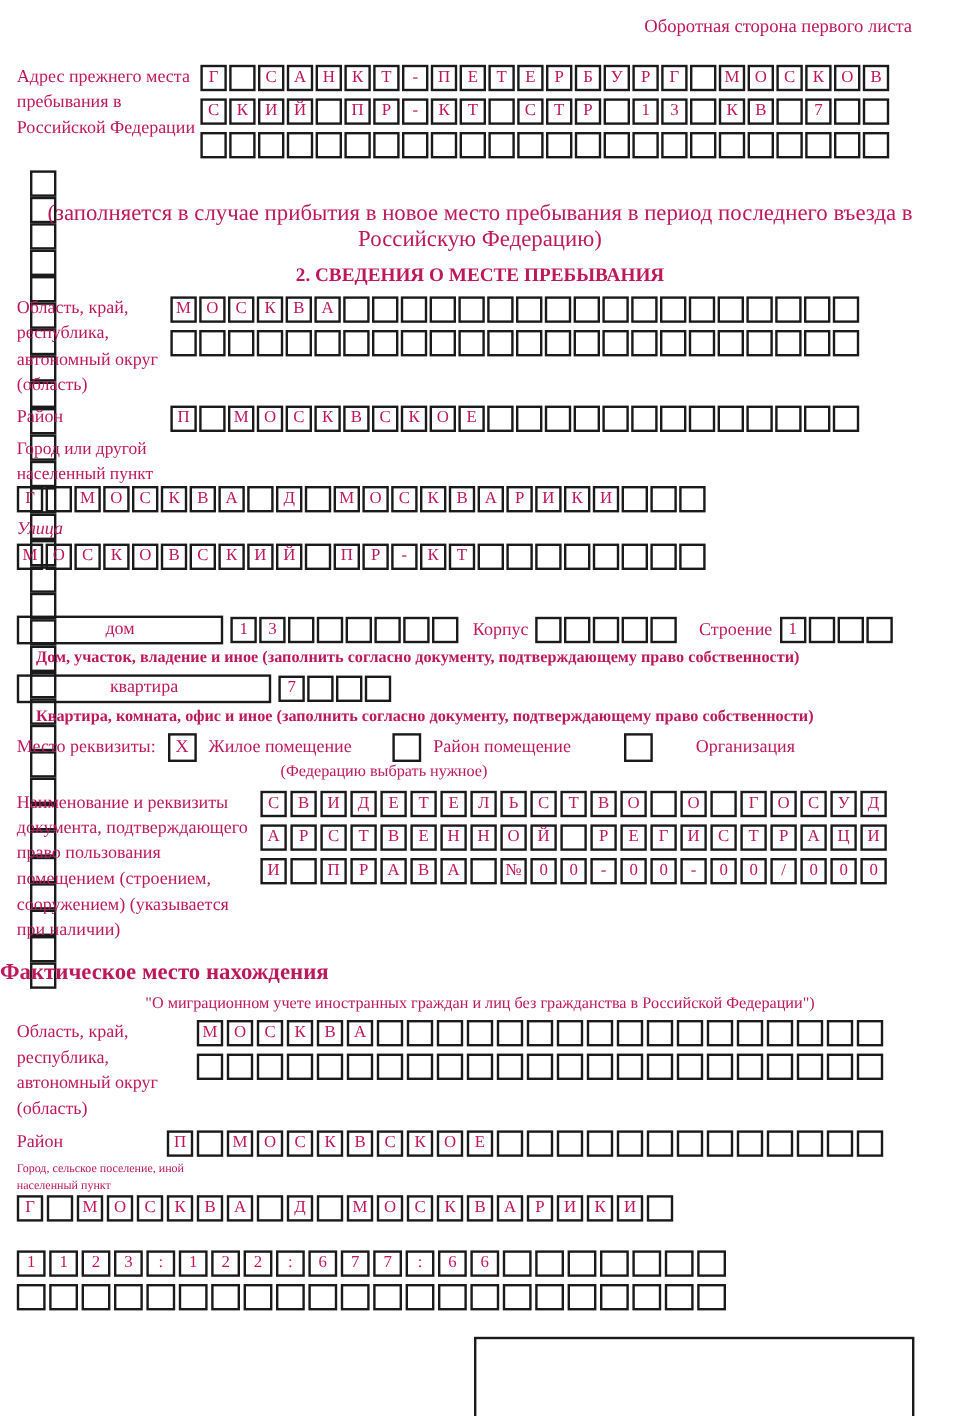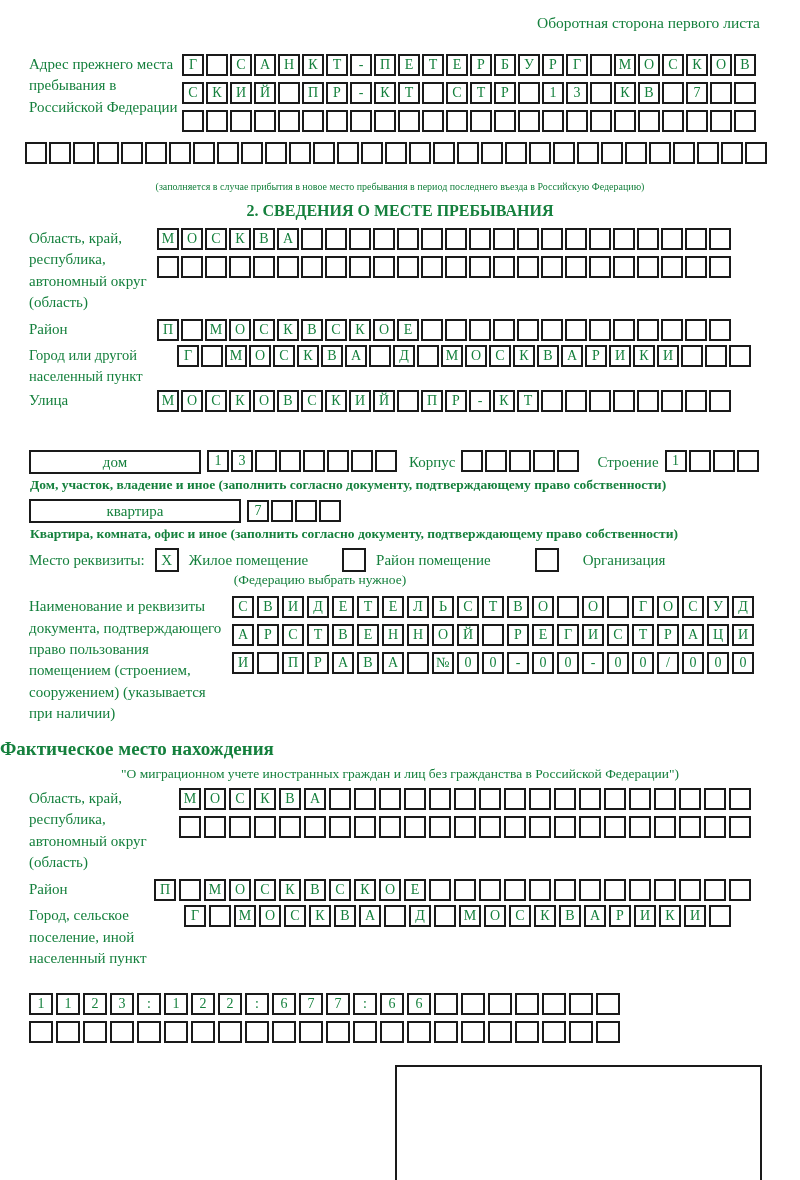--- a/index.html
+++ b/index.html
@@ -1,49 +1,49 @@
 <!DOCTYPE html>
 <html><head>
 <meta charset="utf-8">
 <style>
   html,body{margin:0;padding:0;background:#fff;}
   .page{
     width:800px;height:1180px;box-sizing:border-box;position:relative;
-    font-family:"Liberation Serif","DejaVu Serif",serif;color:#15803d;
+    font-family:"Liberation Serif","DejaVu Serif",serif;color:#be185d;
     padding-top:14px;overflow:hidden;background:#fff;
   }
   .header{text-align:right;padding-right:40px;font-size:15.5px;margin-bottom:22px;}
-  .frow{display:flex;align-items:flex-start;padding-left:29px;}
+  .frow{display:flex;align-items:flex-start;padding-left:14px;}
   .label{font-size:15px;line-height:1.42;}
   .grid .cellrow{margin-bottom:6px;}
   .cellrow{display:flex;flex-wrap:nowrap;height:22px;}
   .cell{
     box-sizing:border-box;flex:none;width:22px;height:22px;border:2px solid #1a1a1a;
     margin-right:2px;text-align:center;font-size:14px;line-height:17px;
     font-family:"Liberation Serif",serif;
   }
   .g3 .cell{margin-right:3px;}
   .k .cell{width:24px;margin-right:3px;}
-  .caption{font-size:10px;text-align:center;margin-top:17px;}
+  .caption{font-size:19px;text-align:center;margin-top:3px;}
   .caption-left{font-size:13.5px;margin:3px 0 6px 30px;font-weight:bold;}
   .sec-title{font-size:16px;font-weight:bold;text-align:center;margin:10px 0 8px 0;}
   .sub-title{font-size:19px;font-weight:bold;margin:14px 0 6px 0;}
   .wide-box{
     box-sizing:border-box;border:2px solid #1a1a1a;height:24px;flex:none;
     display:flex;align-items:center;justify-content:center;font-size:15px;
   }
   .inline-label{font-size:15px;line-height:24px;flex:none;}
   .checkbox{
     box-sizing:border-box;flex:none;width:24px;height:24px;border:2px solid #1a1a1a;
     text-align:center;font-size:15px;line-height:20px;
   }
   .opt-label{font-size:15px;line-height:24px;}
   .note-center{font-size:13.5px;text-align:center;}
   .bottom-box{box-sizing:border-box;margin:16px 0 0 395px;width:367px;height:175px;border:2px solid #1a1a1a;}
-  .mt4{margin-top:4px;} .mt6{margin-top:6px;} .mt8{margin-top:8px;}
+  .mt4{margin-top:4px;flex-direction:column;} .mt6{margin-top:6px;} .mt8{margin-top:8px;}
 </style>
 </head>
 <body>
 
 <div class="page">
 
   <div class="header">Оборотная сторона первого листа</div>
 
   <div class="frow">
     <div class="label" style="width:153px;">Адрес прежнего места пребывания в Российской Федерации</div>
@@ -277,21 +277,21 @@
         <span class="cell">И</span>
         <span class="cell">К</span>
         <span class="cell">И</span>
         <span class="cell"></span>
         <span class="cell"></span>
         <span class="cell"></span>
       </div>
   </div>
 
   <div class="frow mt4">
-    <div class="label" style="width:128px;">Улица</div>
+    <div class="label" style="width:128px;font-style:italic;">Улица</div>
     <div class="cellrow">
         <span class="cell">М</span>
         <span class="cell">О</span>
         <span class="cell">С</span>
         <span class="cell">К</span>
         <span class="cell">О</span>
         <span class="cell">В</span>
         <span class="cell">С</span>
         <span class="cell">К</span>
         <span class="cell">И</span>
@@ -306,21 +306,21 @@
         <span class="cell"></span>
         <span class="cell"></span>
         <span class="cell"></span>
         <span class="cell"></span>
         <span class="cell"></span>
         <span class="cell"></span>
         <span class="cell"></span>
       </div>
   </div>
 
-  <div class="frow mt6" style="align-items:flex-start;margin-top:38px;">
+  <div class="frow mt6" style="align-items:center;margin-top:38px;">
     <div class="wide-box" style="width:172px;margin-right:6px;">дом</div>
     <div class="cellrow">
         <span class="cell">1</span>
         <span class="cell">3</span>
         <span class="cell"></span>
         <span class="cell"></span>
         <span class="cell"></span>
         <span class="cell"></span>
         <span class="cell"></span>
         <span class="cell"></span>
@@ -354,21 +354,21 @@
   </div>
   <div class="caption-left">Квартира, комната, офис и иное (заполнить согласно документу, подтверждающему право собственности)</div>
 
   <div class="frow" style="align-items:center;">
     <div class="opt-label" style="margin-right:10px;">Место реквизиты:</div>
     <div class="checkbox">X</div>
     <div class="opt-label" style="margin:0 34px 0 10px;">Жилое помещение</div>
     <div class="checkbox"></div>
     <div class="opt-label" style="margin:0 44px 0 10px;">Район помещение</div>
     <div class="checkbox"></div>
-    <div class="opt-label" style="margin-left:24px;">Организация</div>
+    <div class="opt-label" style="margin-left:36px;">Организация</div>
   </div>
   <div class="note-center" style="width:640px;">(Федерацию выбрать нужное)</div>
 
   <div class="frow mt8">
     <div class="label" style="width:200px;">Наименование и реквизиты документа, подтверждающего право пользования помещением (строением, сооружением) (указывается при наличии)</div>
     <div class="grid g3" style="margin-left:3px;">
       <div class="cellrow">
           <span class="cell">С</span>
           <span class="cell">В</span>
           <span class="cell">И</span>
@@ -523,21 +523,21 @@
         <span class="cell"></span>
         <span class="cell"></span>
         <span class="cell"></span>
         <span class="cell"></span>
         <span class="cell"></span>
         <span class="cell"></span>
       </div>
   </div>
 
   <div class="frow mt4 g3">
-    <div class="label" style="width:155px;font-size:15px;">Город, сельское поселение, иной населенный пункт</div>
+    <div class="label" style="width:155px;font-size:10px;">Город, сельское поселение, иной населенный пункт</div>
     <div class="cellrow">
         <span class="cell">Г</span>
         <span class="cell"></span>
         <span class="cell">М</span>
         <span class="cell">О</span>
         <span class="cell">С</span>
         <span class="cell">К</span>
         <span class="cell">В</span>
         <span class="cell">А</span>
         <span class="cell"></span>

